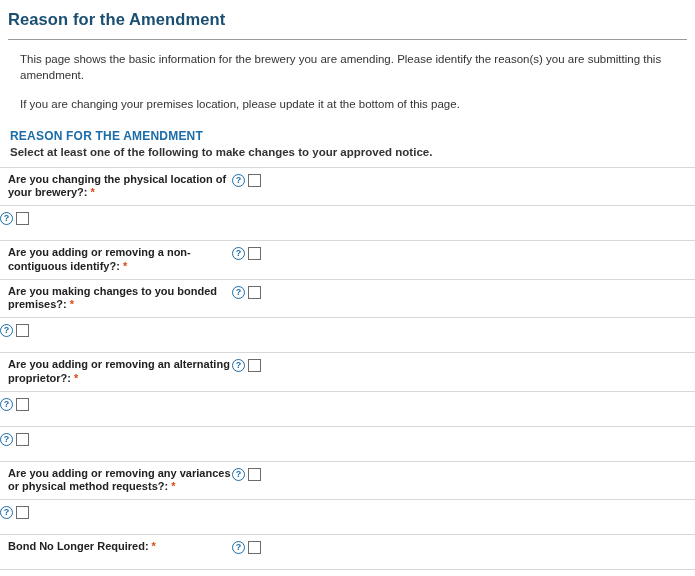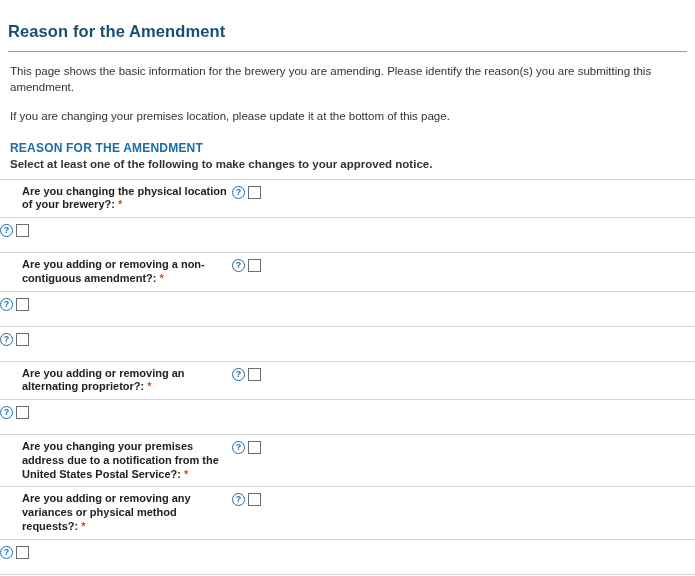--- a/index.html
+++ b/index.html
@@ -12,36 +12,35 @@
     background: #ffffff;
     font-family: "Liberation Sans", sans-serif;
     color: #333333;
     overflow: hidden;
   }
   .page {
     position: relative;
     width: 695px;
     height: 478px;
     box-sizing: border-box;
-    margin-top: 12px;
   }
   .page-title {
     font-size: 16.5px;
     font-weight: bold;
     color: #1b4f72;
     padding: 10px 0 10px 8px;
     letter-spacing: 0.1px;
   }
   .title-rule {
     height: 1px;
     background: #9a9a9a;
     margin: 0 8px 0 8px;
   }
   .intro {
-    padding: 12px 10px 0 10px;
+    padding: 12px 10px 0 20px;
   }
   .intro p {
     margin: 0 0 14px 0;
     font-size: 11.5px;
     color: #333333;
     line-height: 1.35;
   }
   .section-head {
     padding: 2px 10px 0 10px;
   }
@@ -66,21 +65,21 @@
     align-items: flex-start;
     border-top: 1px solid #d8d8d8;
     padding: 5px 0 5px 0;
     min-height: 24px;
   }
   .qrow:last-child {
     border-bottom: 1px solid #d8d8d8;
   }
   .qlabel {
     width: 232px;
-    padding-left: 22px;
+    padding-left: 8px;
     box-sizing: border-box;
     font-size: 11px;
     font-weight: bold;
     color: #222222;
     line-height: 1.25;
   }
   .req {
     color: #d9480f;
     font-weight: bold;
   }
@@ -141,27 +140,28 @@
           <span class="checkbox"></span>
         </div>
       </div>
       <div class="qrow">
         <div class="qcontrols">
           <span class="help-icon">?</span>
           <span class="checkbox"></span>
         </div>
       </div>
       <div class="qrow">
-        <div class="qlabel"><span>Are you adding or removing a non-contiguous amendment?:</span> <span class="req"> *</span></div>
-        <div class="qcontrols">
-          <span class="help-icon">?</span>
-          <span class="checkbox"></span>
-        </div>
-      </div>
-      <div class="qrow">
+        <div class="qlabel"><span>Are you adding or removing a non-contiguous identify?:</span> <span class="req"> *</span></div>
+        <div class="qcontrols">
+          <span class="help-icon">?</span>
+          <span class="checkbox"></span>
+        </div>
+      </div>
+      <div class="qrow">
+        <div class="qlabel"><span>Are you making changes to you bonded premises?:</span> <span class="req"> *</span></div>
         <div class="qcontrols">
           <span class="help-icon">?</span>
           <span class="checkbox"></span>
         </div>
       </div>
       <div class="qrow">
         <div class="qcontrols">
           <span class="help-icon">?</span>
           <span class="checkbox"></span>
         </div>
@@ -173,21 +173,20 @@
           <span class="checkbox"></span>
         </div>
       </div>
       <div class="qrow">
         <div class="qcontrols">
           <span class="help-icon">?</span>
           <span class="checkbox"></span>
         </div>
       </div>
       <div class="qrow">
-        <div class="qlabel"><span>Are you changing your premises address due to a notification from the United States Postal Service?:</span> <span class="req"> *</span></div>
         <div class="qcontrols">
           <span class="help-icon">?</span>
           <span class="checkbox"></span>
         </div>
       </div>
       <div class="qrow">
         <div class="qlabel"><span>Are you adding or removing any variances or physical method requests?:</span> <span class="req"> *</span></div>
         <div class="qcontrols">
           <span class="help-icon">?</span>
           <span class="checkbox"></span>

